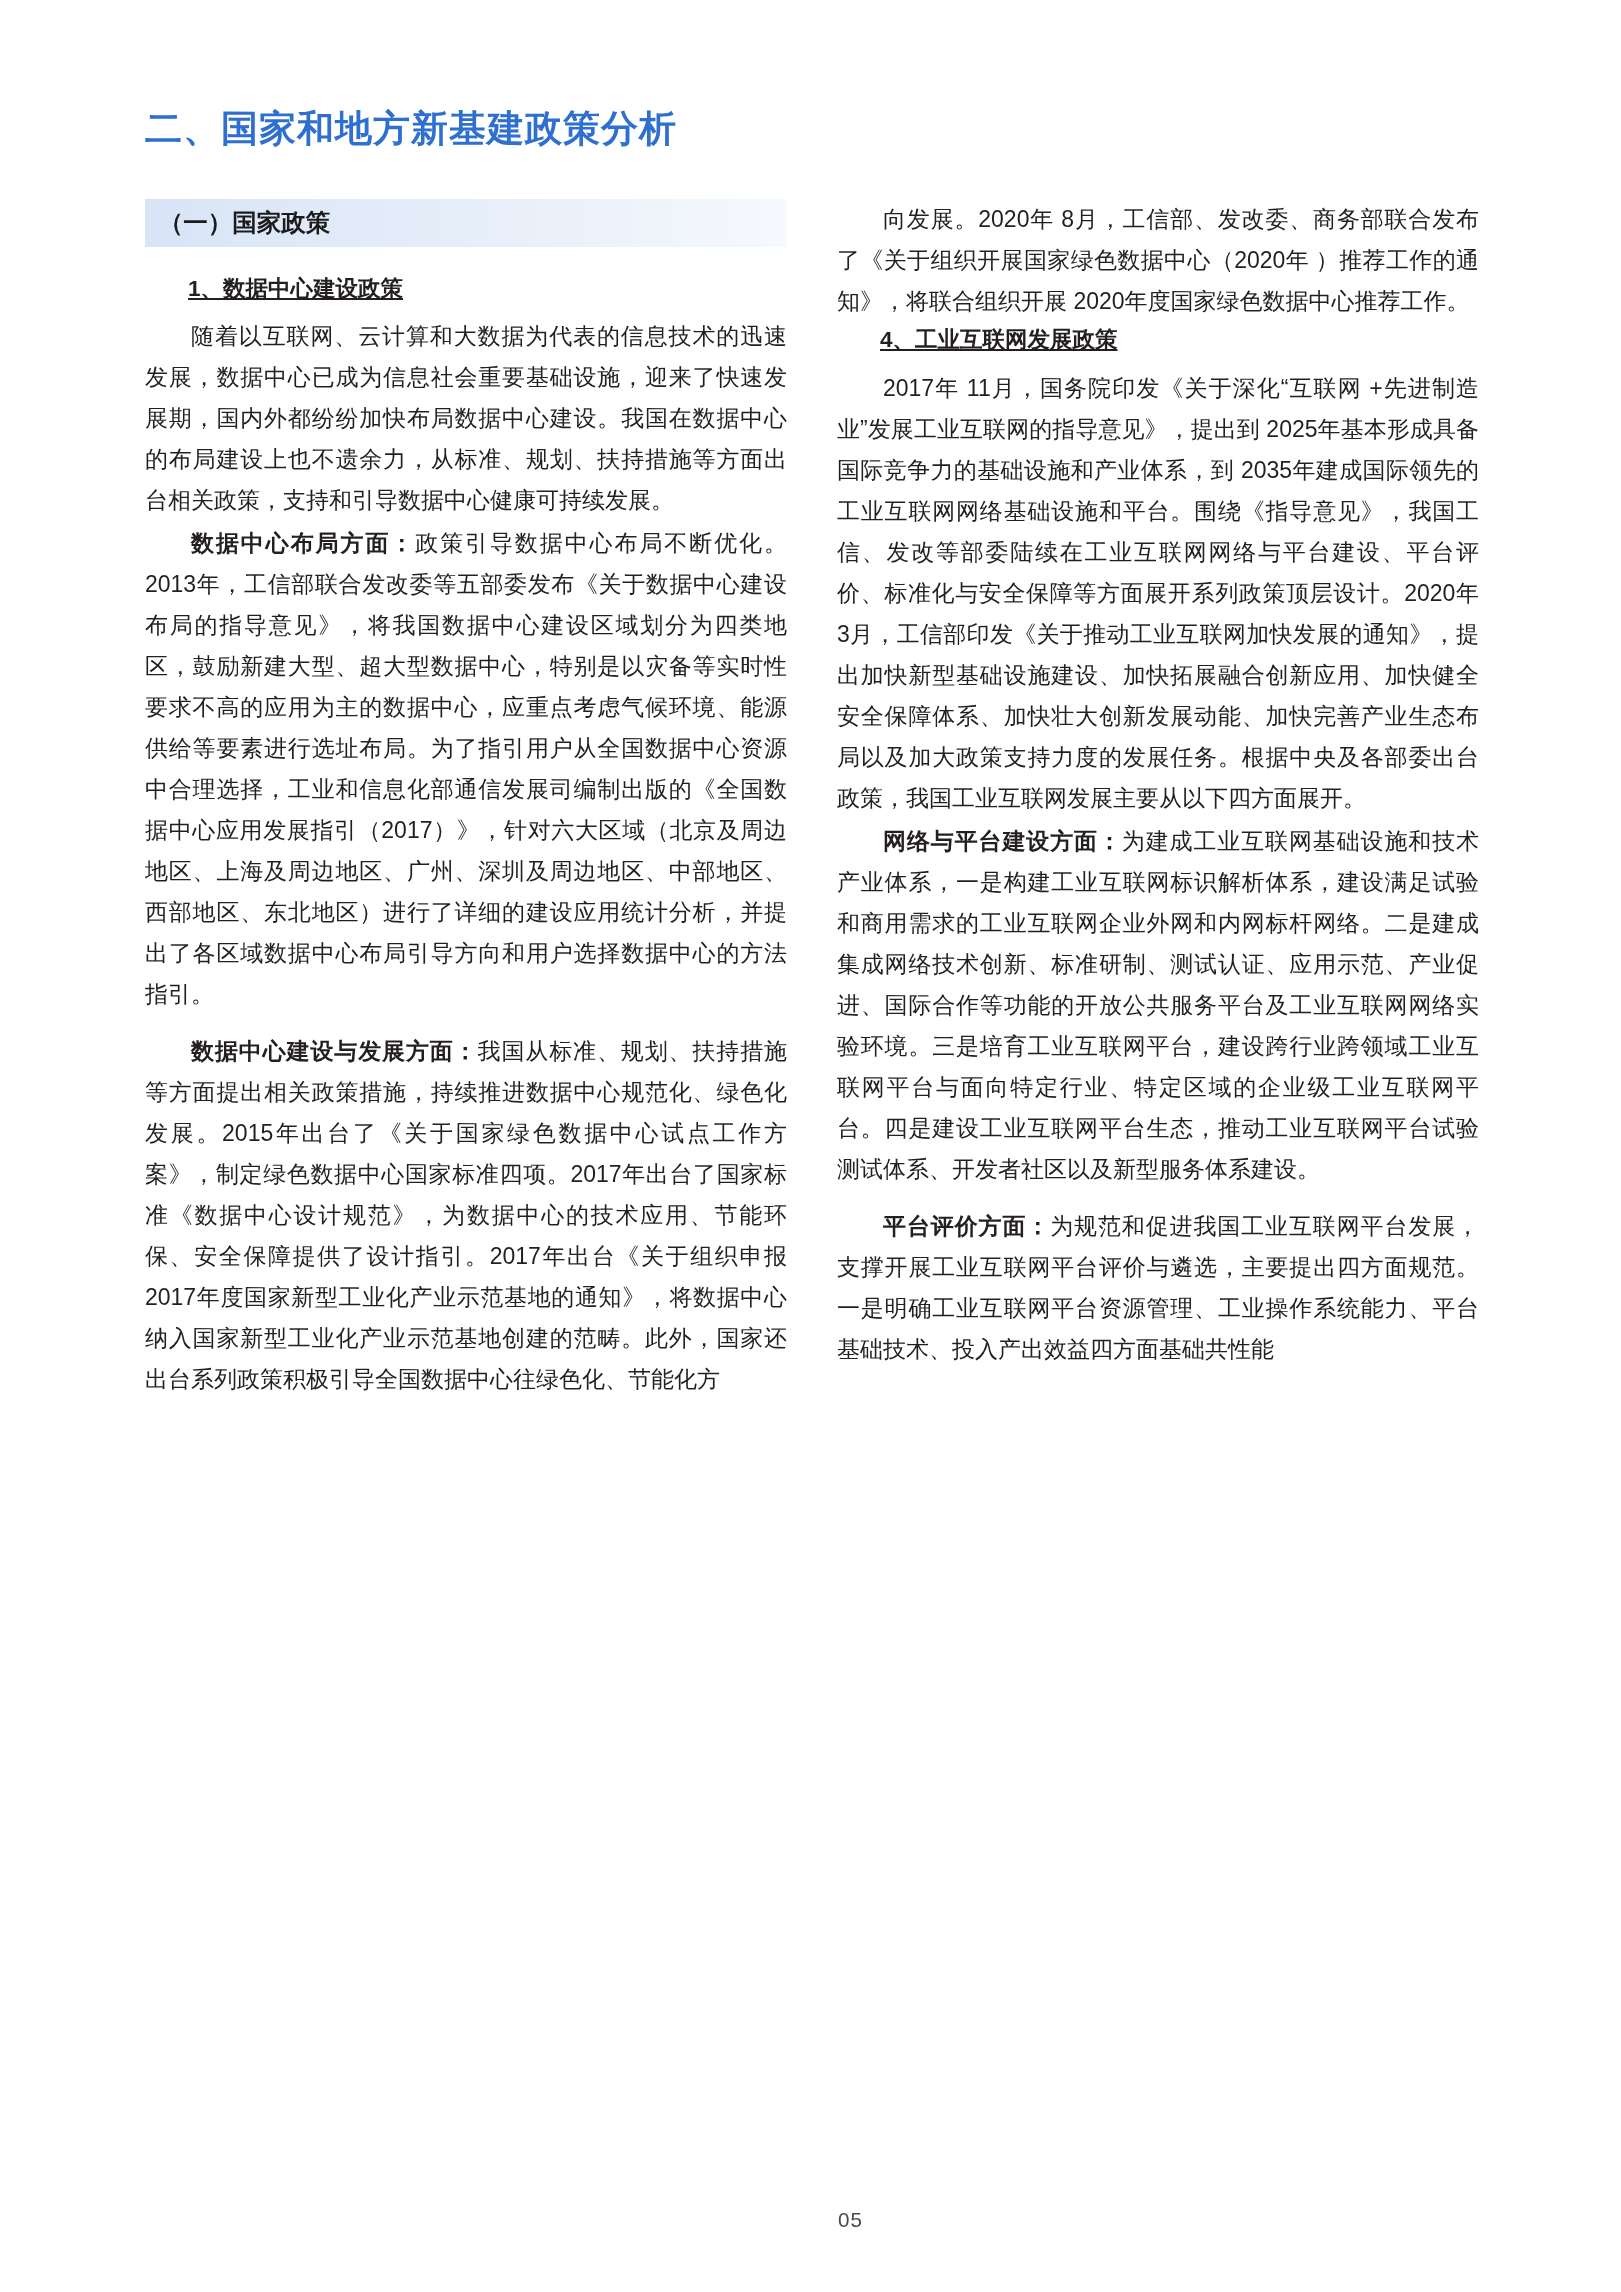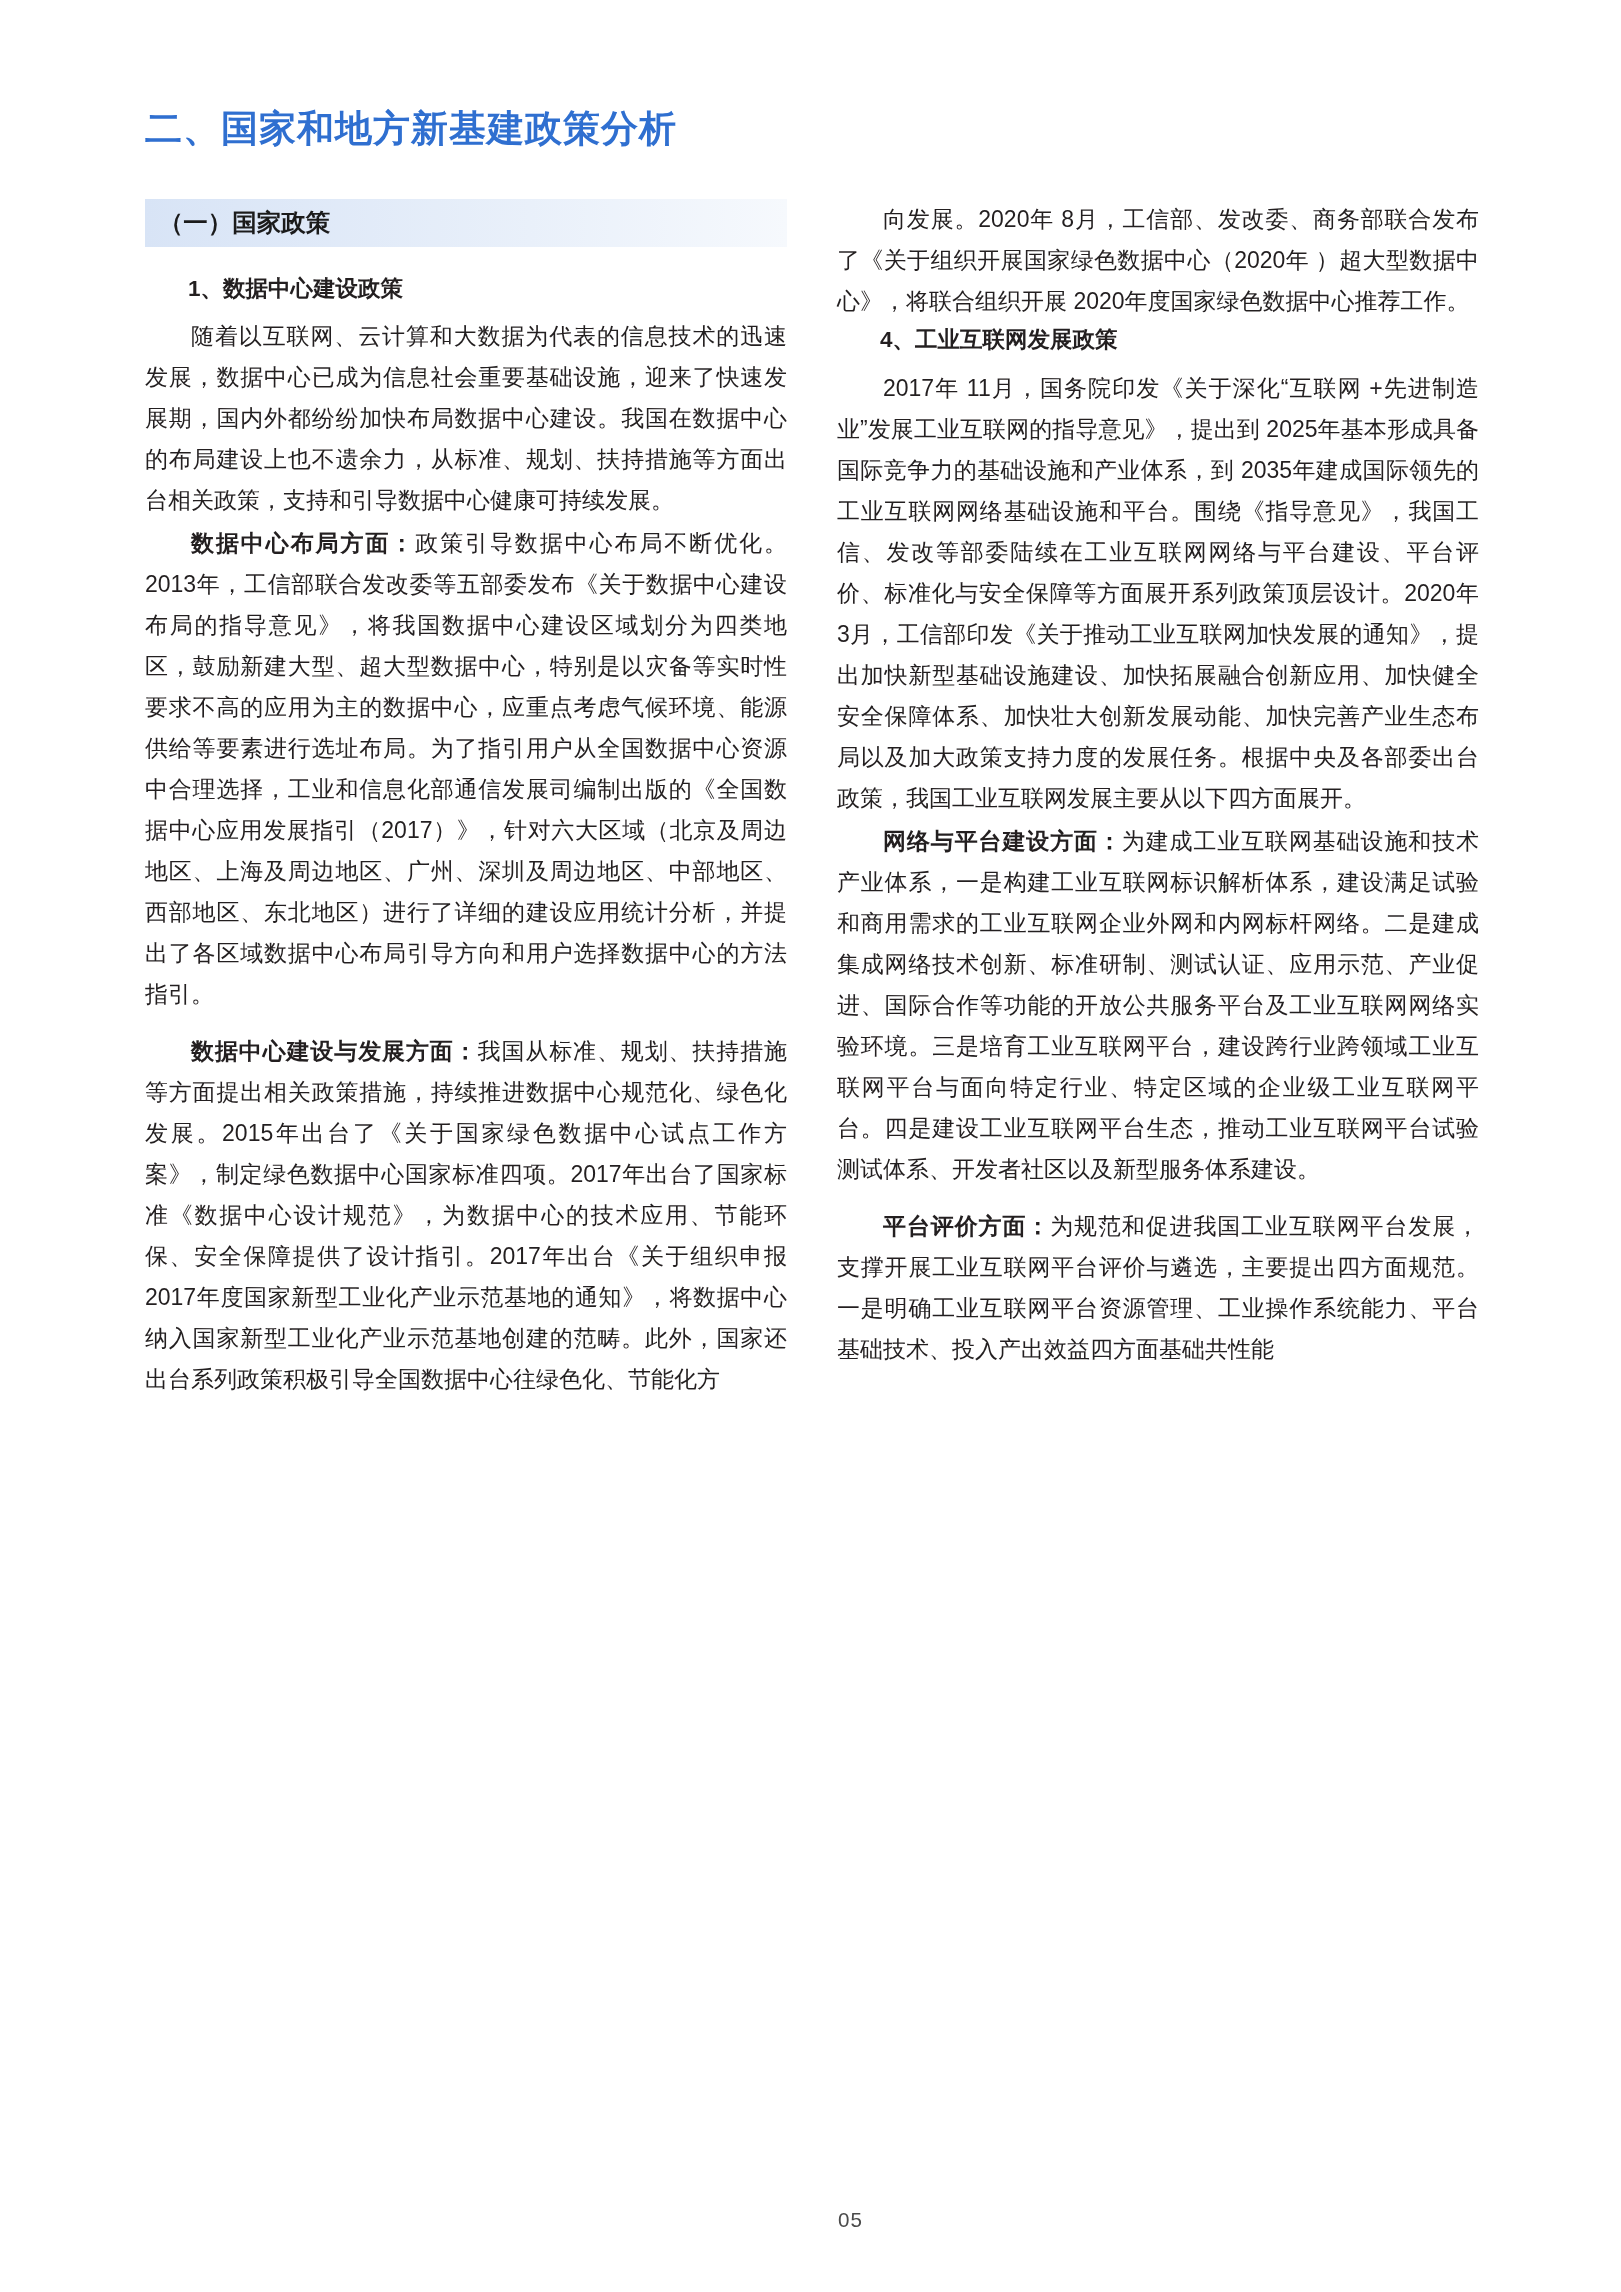--- a/index.html
+++ b/index.html
@@ -48,20 +48,21 @@
     padding: 8.8px 13.7px 9.8px 13.7px;
     margin: 0 0 25.5px 0;
     line-height: 1.2;
   }
   .sub-head {
     font-size: 22.5px;
     font-weight: bold;
     margin: 0 0 11.8px 0;
     padding-left: 43px;
     line-height: 1.4;
+    text-decoration: underline;
   }
   p.body {
     font-size: 23px;
     line-height: 41px;
     margin: 0 0 2px 0;
     text-align: justify;
     text-justify: inter-ideograph;
     text-indent: 46px;
   }
   p.body.tight {
@@ -101,21 +102,21 @@
       <p class="body">随着以互联网、云计算和大数据为代表的信息技术的迅速发展，数据中心已成为信息社会重要基础设施，迎来了快速发展期，国内外都纷纷加快布局数据中心建设。我国在数据中心的布局建设上也不遗余力，从标准、规划、扶持措施等方面出台相关政策，支持和引导数据中心健康可持续发展。</p>
 
       <p class="body"><span class="lead">数据中心布局方面：</span><span>政策引导数据中心布局不断优化。2013年，工信部联合发改委等五部委发布《关于数据中心建设布局的指导意见》，将我国数据中心建设区域划分为四类地区，鼓励新建大型、超大型数据中心，特别是以灾备等实时性要求不高的应用为主的数据中心，应重点考虑气候环境、能源供给等要素进行选址布局。为了指引用户从全国数据中心资源中合理选择，工业和信息化部通信发展司编制出版的《全国数据中心应用发展指引（2017）》，针对六大区域（北京及周边地区、上海及周边地区、广州、深圳及周边地区、中部地区、西部地区、东北地区）进行了详细的建设应用统计分析，并提出了各区域数据中心布局引导方向和用户选择数据中心的方法指引。</span></p>
 
       <p class="body tight"><span class="lead">数据中心建设与发展方面：</span><span>我国从标准、规划、扶持措施等方面提出相关政策措施，持续推进数据中心规范化、绿色化发展。2015年出台了《关于国家绿色数据中心试点工作方案》，制定绿色数据中心国家标准四项。2017年出台了国家标准《数据中心设计规范》，为数据中心的技术应用、节能环保、安全保障提供了设计指引。2017年出台《关于组织申报2017年度国家新型工业化产业示范基地的通知》，将数据中心纳入国家新型工业化产业示范基地创建的范畴。此外，国家还出台系列政策积极引导全国数据中心往绿色化、节能化方</span></p>
 
     </div>
 
     <div class="col">
 
-      <p class="body">向发展。2020年 8月，工信部、发改委、商务部联合发布了《关于组织开展国家绿色数据中心（2020年 ）超大型数据中心》，将联合组织开展 2020年度国家绿色数据中心推荐工作。</p>
+      <p class="body">向发展。2020年 8月，工信部、发改委、商务部联合发布了《关于组织开展国家绿色数据中心（2020年 ）推荐工作的通知》，将联合组织开展 2020年度国家绿色数据中心推荐工作。</p>
 
       <div class="sub-head">4、工业互联网发展政策</div>
 
       <p class="body">2017年 11月，国务院印发《关于深化“互联网 +先进制造业”发展工业互联网的指导意见》，提出到 2025年基本形成具备国际竞争力的基础设施和产业体系，到 2035年建成国际领先的工业互联网网络基础设施和平台。围绕《指导意见》，我国工信、发改等部委陆续在工业互联网网络与平台建设、平台评价、标准化与安全保障等方面展开系列政策顶层设计。2020年 3月，工信部印发《关于推动工业互联网加快发展的通知》，提出加快新型基础设施建设、加快拓展融合创新应用、加快健全安全保障体系、加快壮大创新发展动能、加快完善产业生态布局以及加大政策支持力度的发展任务。根据中央及各部委出台政策，我国工业互联网发展主要从以下四方面展开。</p>
 
       <p class="body"><span class="lead">网络与平台建设方面：</span><span>为建成工业互联网基础设施和技术产业体系，一是构建工业互联网标识解析体系，建设满足试验和商用需求的工业互联网企业外网和内网标杆网络。二是建成集成网络技术创新、标准研制、测试认证、应用示范、产业促进、国际合作等功能的开放公共服务平台及工业互联网网络实验环境。三是培育工业互联网平台，建设跨行业跨领域工业互联网平台与面向特定行业、特定区域的企业级工业互联网平台。四是建设工业互联网平台生态，推动工业互联网平台试验测试体系、开发者社区以及新型服务体系建设。</span></p>
 
       <p class="body tight"><span class="lead">平台评价方面：</span><span>为规范和促进我国工业互联网平台发展，支撑开展工业互联网平台评价与遴选，主要提出四方面规范。一是明确工业互联网平台资源管理、工业操作系统能力、平台基础技术、投入产出效益四方面基础共性能</span></p>
 
     </div>

